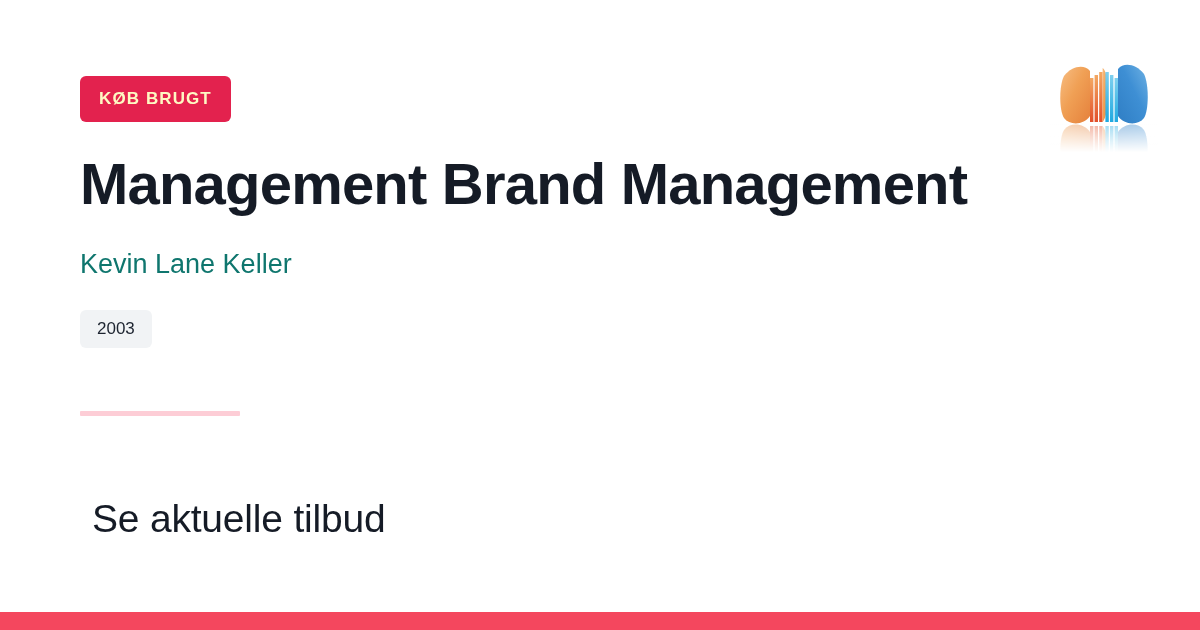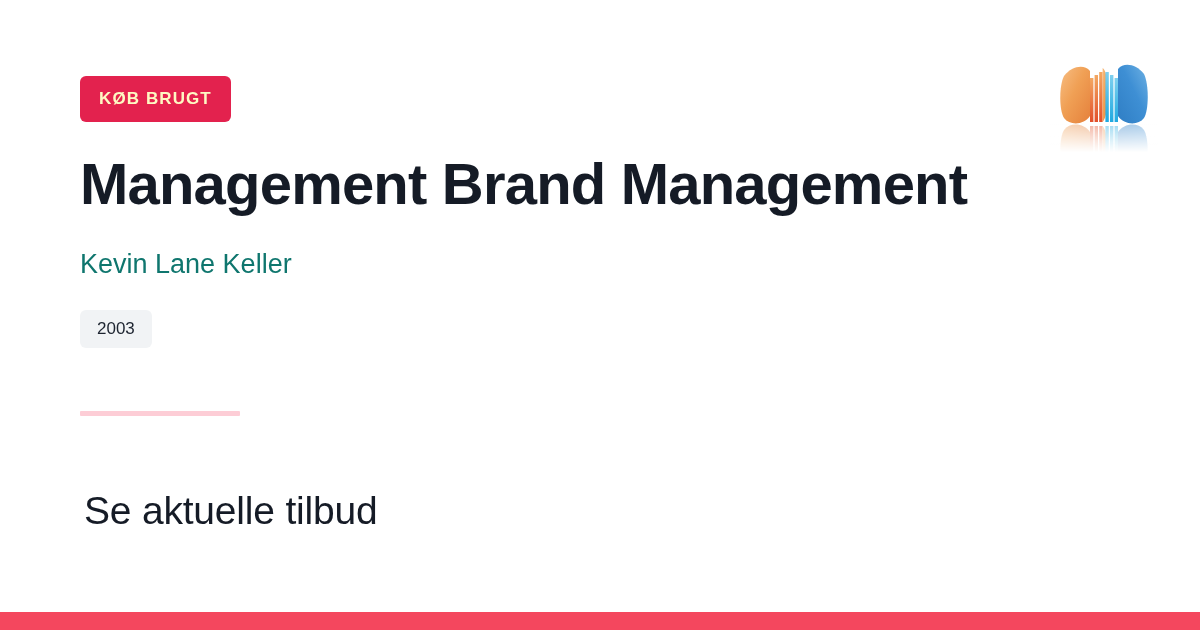--- a/index.html
+++ b/index.html
@@ -110,21 +110,21 @@
     border: 0;
     margin: 0;
     border-radius: 1px;
   }
 
   
   .cta {
     position: absolute;
     left: 80px;
     top: 484px;
-    margin: 4px;
+    margin: 12px;
     font-size: 39px;
     line-height: 1.2;
     font-weight: normal;
     color: #151b26;
     letter-spacing: -0.2px;
     white-space: nowrap;
   }
 
   
   .bottom-bar {

